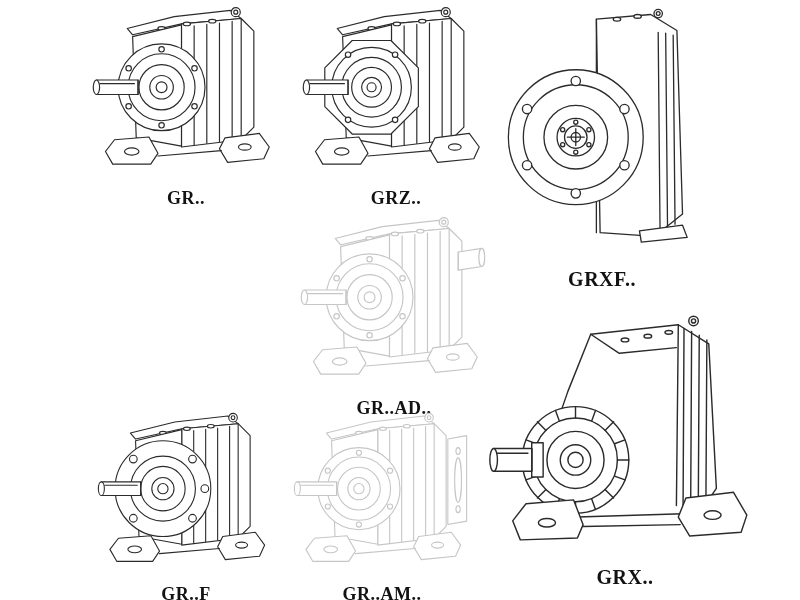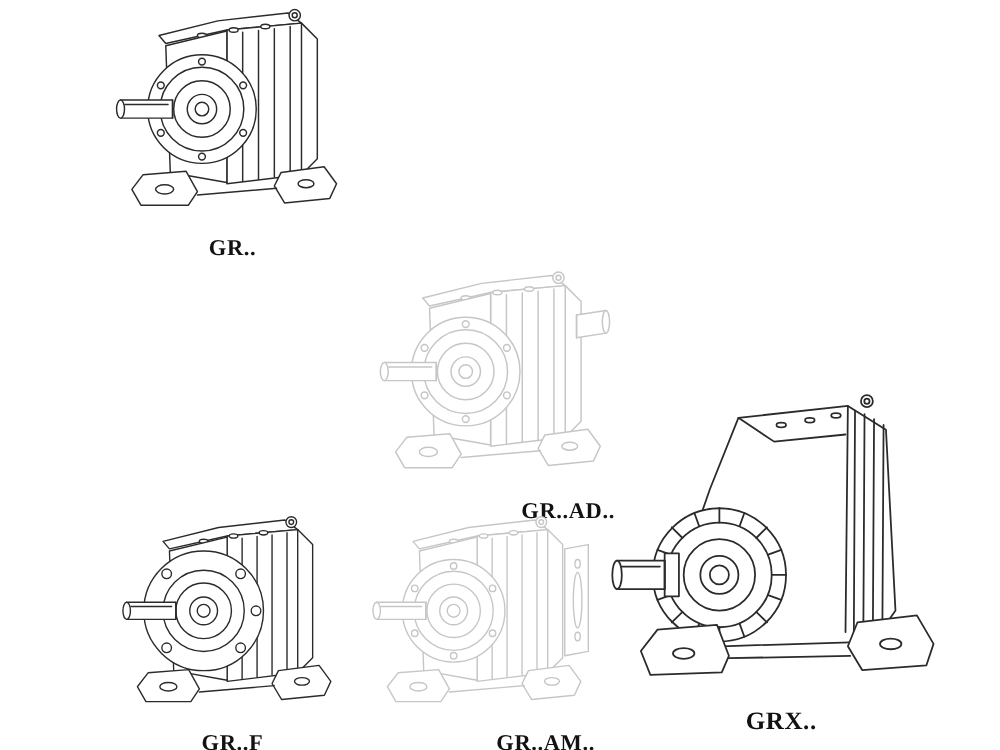--- a/index.html
+++ b/index.html
@@ -1,21 +1,21 @@
 <!DOCTYPE html>
 <html style="--line: #2b2b2b; --faint: #c6c6c6;"><head>
 <meta charset="utf-8">
 <style>
   html,body{margin:0;padding:0;}
   body{width:800px;height:600px;background:#fff;font-family:"Liberation Serif",serif;}
   .page{position:relative;width:800px;height:600px;background:#fff;overflow:hidden;}
   .cell{position:absolute;display:flex;flex-direction:column;align-items:center;margin:0;}
   .art{display:block;}
   .solid{color:var(--line,#2b2b2b);}
-  .faint{color:var(--faint,#c6c6c6);align-items:flex-end;}
+  .faint{color:var(--faint,#c6c6c6);}
   .cap{font-family:"Liberation Serif",serif;font-weight:700;font-size:18px;color:#121212;
        letter-spacing:.5px;margin-top:3px;text-align:center;}
   .cap-lg{font-size:20px;margin-top:9px;}
   .defs{position:absolute;width:0;height:0;overflow:hidden;}
 </style>
 </head>
 <body style="background: rgb(255, 255, 255);">
 
 <div class="page">
 
@@ -199,21 +199,33 @@
     </defs>
   </svg>
 
   <figure class="cell solid" style="left:88px;top:4px;width:196px;">
     <svg class="art" style="width:190px;height:181px;" viewBox="0 0 210 200">
         <use href="#sym-gb-r"></use>
       </svg>
     <figcaption class="cap">GR..</figcaption>
   </figure>
 
-
+  <figure class="cell solid" style="left:296px;top:4px;width:200px;">
+    <svg class="art" style="width:190px;height:181px;" viewBox="0 0 210 200">
+        <use href="#sym-gb-z"></use>
+      </svg>
+    <figcaption class="cap">GRZ..</figcaption>
+  </figure>
+
+  <figure class="cell solid" style="left:496px;top:6px;width:212px;">
+    <svg class="art" style="width:206px;height:253px;" viewBox="0 0 220 270">
+        <use href="#sym-gb-xf"></use>
+      </svg>
+    <figcaption class="cap cap-lg">GRXF..</figcaption>
+  </figure>
 
 
   <figure class="cell faint" style="left:296px;top:214px;width:196px;">
     <svg class="art" style="width:190px;height:181px;" viewBox="0 0 210 200">
         <use href="#sym-gb-r"></use>
         <use href="#sym-adapter"></use>
       </svg>
     <figcaption class="cap">GR..AD..</figcaption>
   </figure>
 

